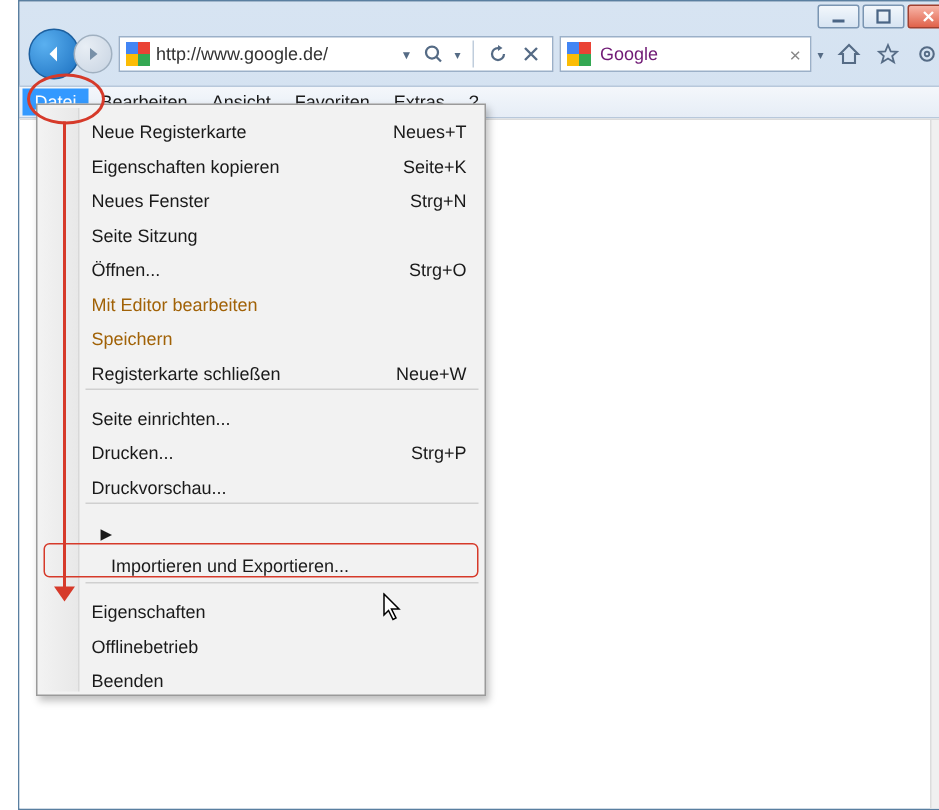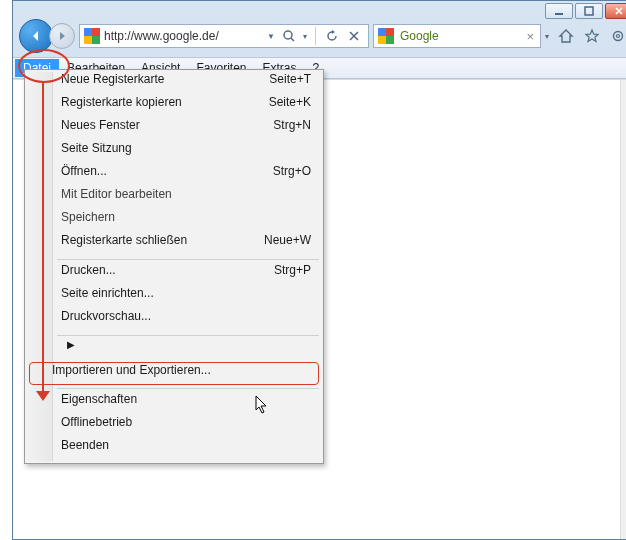--- a/index.html
+++ b/index.html
@@ -128,21 +128,21 @@
   .dd { font-size: 8px; }
 
   .tab-wrap {
     display: flex;
     align-items: center;
     background: #fff;
     border: 1px solid #9bb0c8;
     height: 24px;
     width: 168px;
   }
-  .tab-title { flex: 1; padding-left: 2px; color: #4d7c0f; }
+  .tab-title { flex: 1; padding-left: 2px; color: #701a75; }
   .tab-close { color: #888; padding: 0 6px; font-size: 13px; }
 
   .chrome-controls {
     display: flex;
     align-items: center;
     gap: 8px;
     padding: 0 4px;
     color: #556b85;
   }
   .cc { width:18px; height:18px; display:flex; align-items:center; justify-content:center; }
@@ -205,41 +205,41 @@
   .dd-gutter {
     position: absolute;
     left: 2px; top: 2px; bottom: 2px;
     width: 26px;
     background: linear-gradient(to right, #f2f2f2, #e8e8e8);
     border-right: 1px solid #d8d8d8;
   }
   .dd-items { position: relative; }
   .dd-item {
     display: flex;
-    align-items: flex-start;
+    align-items: flex-end;
     height: 23px;
     padding-left: 34px;
     padding-right: 10px;
     color: #1a1a1a;
     position: relative;
   }
-  .dd-item.disabled { color: #404040; }
+  .dd-item.disabled { color: #a16207; }
   .dd-label { flex: 1; }
   .dd-short { color: #1a1a1a; }
   .dd-arrow-right { font-size: 10px; margin-left: 6px; }
   .dd-sep {
     height: 1px;
     background: #d0d0d0;
     margin: 3px 2px 3px 30px;
   }
   .dd-item.highlighted {
     border: 1px solid #d63a2a;
     border-radius: 4px;
     margin: 0 2px;
-    padding-left: 22px;
+    padding-left: 44px;
     padding-right: 8px;
     height: 23px;
   }
 
   
   .anno-circle {
     position: absolute;
     left: 5px;
     top: 48px;
     width: 52px;
@@ -395,24 +395,24 @@
       <span>▲</span>
       <span>▼</span>
     </div>
   </div>
 
   <div class="dropdown">
     <div class="dd-gutter"></div>
     <div class="dd-items" id="dd-items">
         <div class="dd-item">
           <span class="dd-label">Neue Registerkarte</span>
-          <span class="dd-short">Seite+T</span>
-        </div>
-        <div class="dd-item">
-          <span class="dd-label">Registerkarte kopieren</span>
+          <span class="dd-short">Neues+T</span>
+        </div>
+        <div class="dd-item">
+          <span class="dd-label">Eigenschaften kopieren</span>
           <span class="dd-short">Seite+K</span>
         </div>
         <div class="dd-item">
           <span class="dd-label">Neues Fenster</span>
           <span class="dd-short">Strg+N</span>
         </div>
         <div class="dd-item">
           <span class="dd-label">Seite Sitzung</span>
         </div>
         <div class="dd-item">
@@ -424,25 +424,25 @@
         </div>
         <div class="dd-item disabled">
           <span class="dd-label">Speichern</span>
         </div>
         <div class="dd-item">
           <span class="dd-label">Registerkarte schließen</span>
           <span class="dd-short">Neue+W</span>
         </div>
         <div class="dd-sep"></div>
         <div class="dd-item">
+          <span class="dd-label">Seite einrichten...</span>
+        </div>
+        <div class="dd-item">
           <span class="dd-label">Drucken...</span>
           <span class="dd-short">Strg+P</span>
-        </div>
-        <div class="dd-item">
-          <span class="dd-label">Seite einrichten...</span>
         </div>
         <div class="dd-item">
           <span class="dd-label">Druckvorschau...</span>
         </div>
         <div class="dd-sep"></div>
         <div class="dd-item">
           <span class="dd-arrow-right">▶</span>
         </div>
         <div class="dd-item highlighted">
           <span class="dd-label">Importieren und Exportieren...</span>

